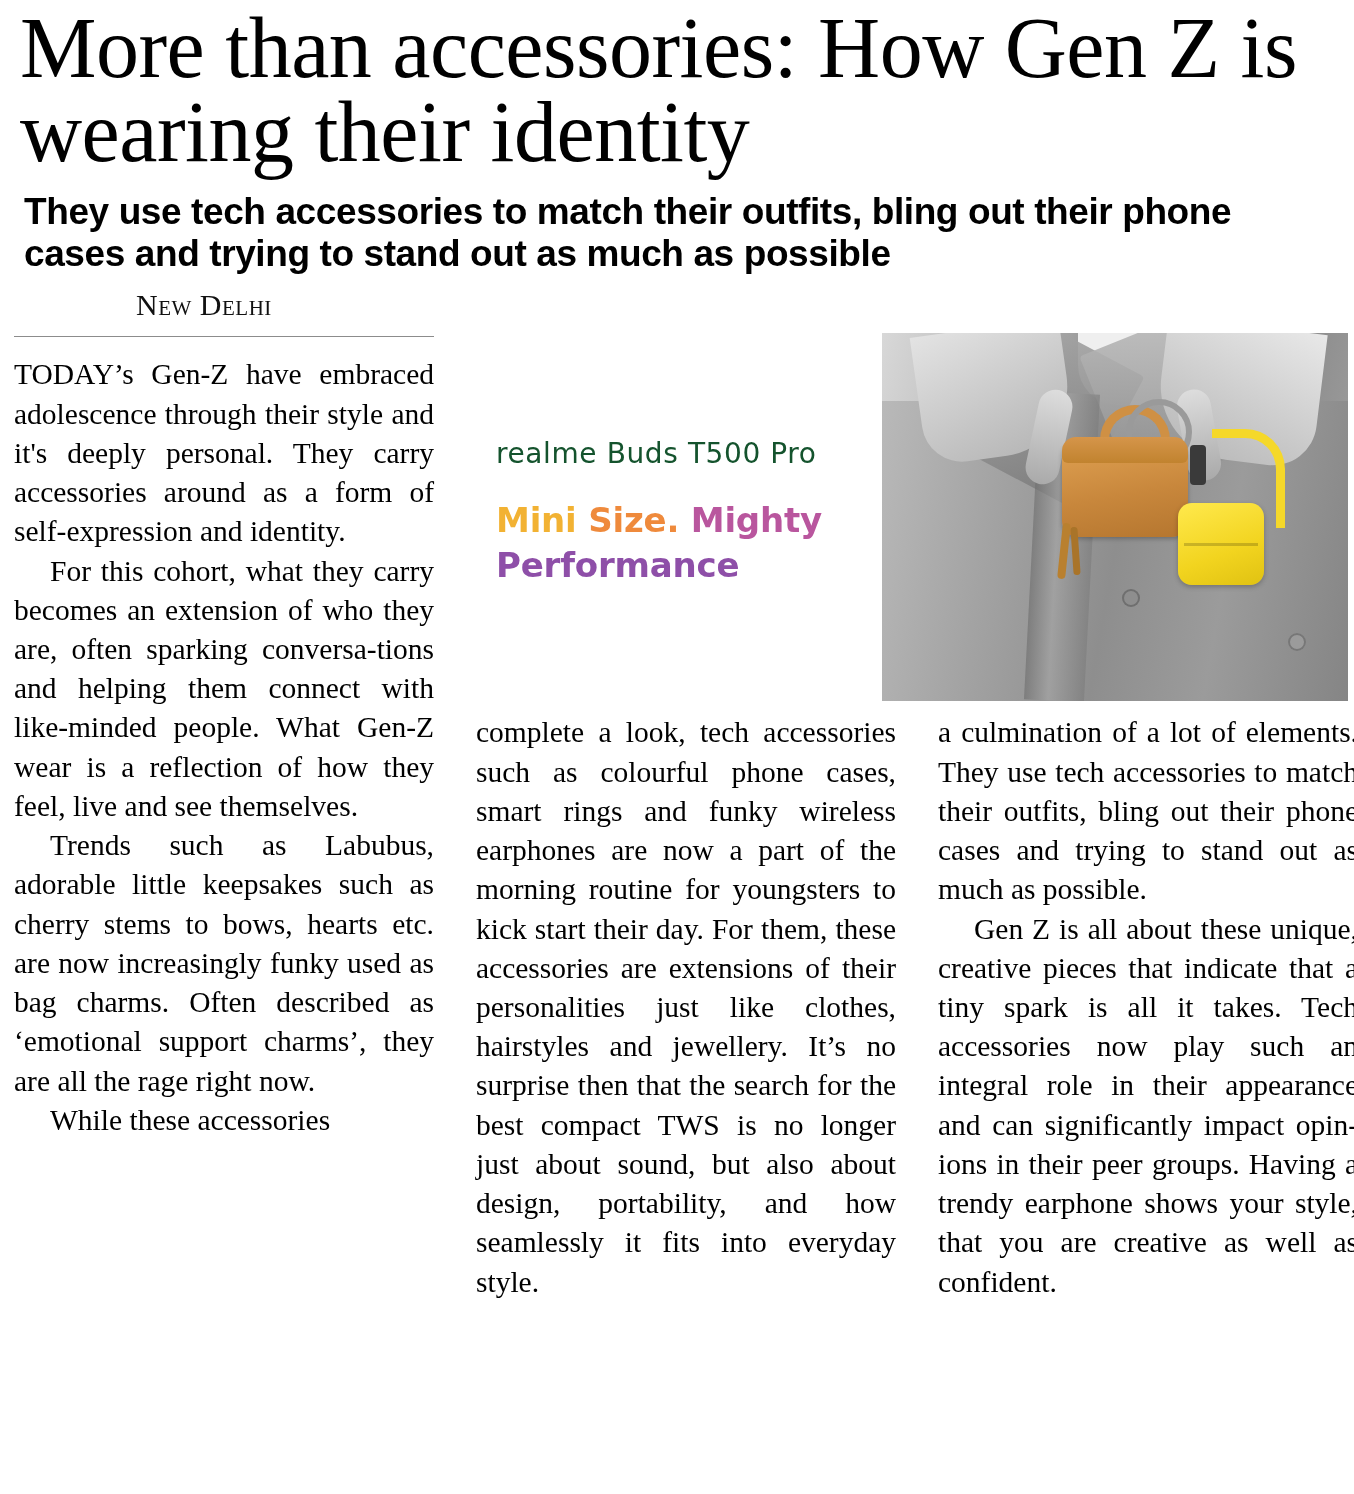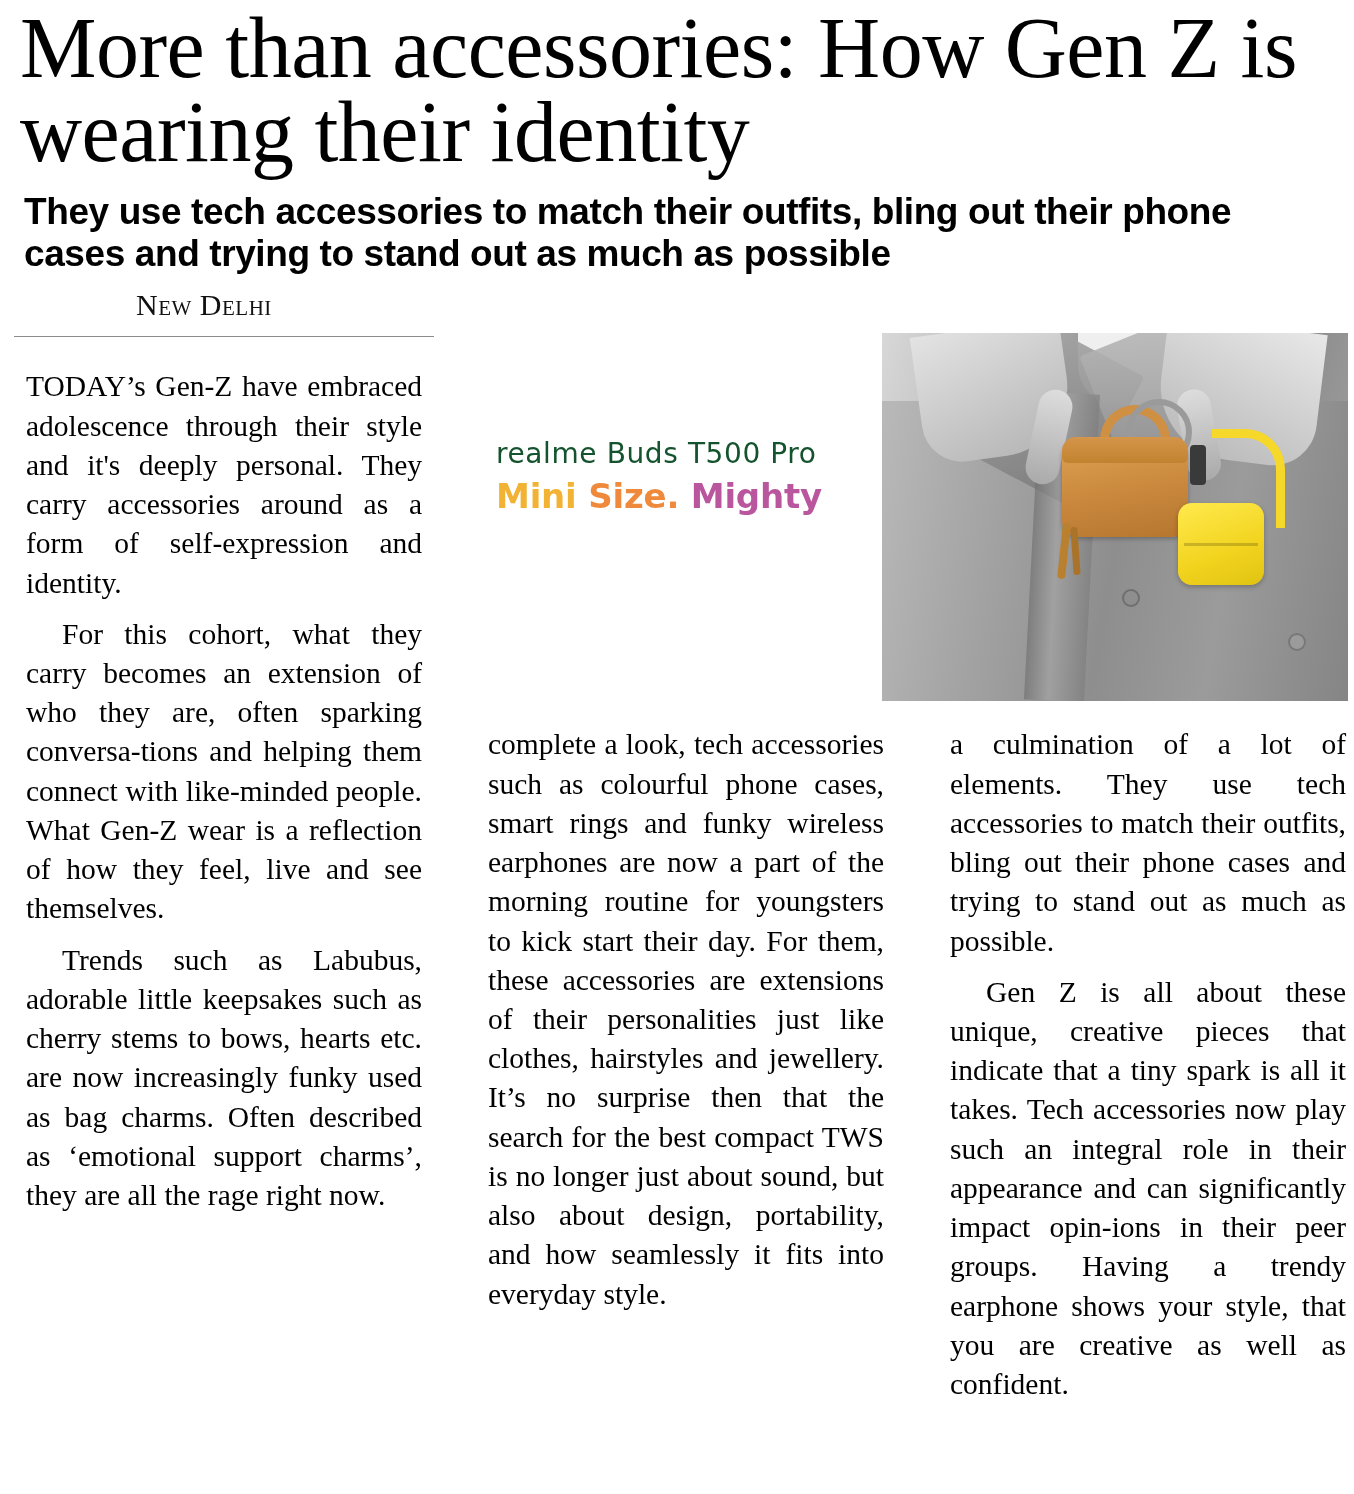--- a/index.html
+++ b/index.html
@@ -75,21 +75,21 @@
     position: absolute;
     top: 0;
     width: 420px;
     font-size: 29.5px;
     line-height: 1.33;
     text-align: justify;
     text-justify: inter-word;
     hyphens: manual;
   }
   .col p {
-    margin: 12px;
+    margin: 0;
   }
   .col p + p {
     text-indent: 36px;
   }
   .col-1 { left: 0px; }
   .col-2 { left: 462px; top: 358px; }
   .col-3 { left: 924px; top: 358px; }
 
   
   .ad {
@@ -110,21 +110,21 @@
     font-size: 28px;
     letter-spacing: 0.6px;
     color: #14532d;
     font-weight: 400;
   }
   .ad-tag {
     font-family: "DejaVu Sans", sans-serif;
     font-weight: 700;
     font-size: 34px;
     line-height: 1.32;
-    margin-top: 4px;
+    margin-top: 28px;
     letter-spacing: -0.2px;
   }
   .ad-tag .w1 { color: #f2b233; }
   .ad-tag .w2 { color: #ef8a3c; }
   .ad-tag .w3 { color: #b9569e; }
   .ad-tag .w5 { color: #8e4fa8; }
 
   
   .ad-photo {
     position: absolute;
@@ -357,20 +357,21 @@
 
   <div class="cols">
 
     <div class="ad">
       <div class="ad-text">
         <div class="ad-brand">realme Buds T500 Pro</div>
         <div class="ad-tag">
           <span class="w1">Mini</span>
           <span class="w2">Size.</span>
           <span class="w3">Mighty</span><br>
+          <span class="w5">Performance</span>
         </div>
       </div>
 
       <div class="ad-photo">
         <div class="ph-bg"></div>
         <div class="ph-shirt"></div>
         <div class="ph-neck"></div>
         <div class="ph-collar-l"></div>
         <div class="ph-collar-r"></div>
         <div class="ph-placket"></div>
@@ -394,20 +395,21 @@
         <div class="ph-buds-line"></div>
         <div class="ph-btn"></div>
         <div class="ph-btn2"></div>
       </div>
     </div>
 
     <div class="col col-1">
       <p>TODAY’s Gen-Z have embraced adolescence through their style and it's deeply personal. They carry accessories around as a form of self-expression and identity.</p>
       <p>For this cohort, what they carry becomes an extension of who they are, often sparking conversa-tions and helping them connect with like-minded people. What Gen-Z wear is a reflection of how they feel, live and see themselves.</p>
       <p>Trends such as Labubus, adorable little keepsakes such as cherry stems to bows, hearts etc. are now increasingly funky used as bag charms. Often described as ‘emotional support charms’, they are all the rage right now.</p>
+      <p>While these accessories</p>
     </div>
 
     <div class="col col-2">
       <p>complete a look, tech accessories such as colourful phone cases, smart rings and funky wireless earphones are now a part of the morning routine for youngsters to kick start their day. For them, these accessories are extensions of their personalities just like clothes, hairstyles and jewellery. It’s no surprise then that the search for the best compact TWS is no longer just about sound, but also about design, portability, and how seamlessly it fits into everyday style.</p>
     </div>
 
     <div class="col col-3">
       <p>a culmination of a lot of elements. They use tech accessories to match their outfits, bling out their phone cases and trying to stand out as much as possible.</p>
       <p>Gen Z is all about these unique, creative pieces that indicate that a tiny spark is all it takes. Tech accessories now play such an integral role in their appearance and can significantly impact opin-ions in their peer groups. Having a trendy earphone shows your style, that you are creative as well as confident.</p>
     </div>

